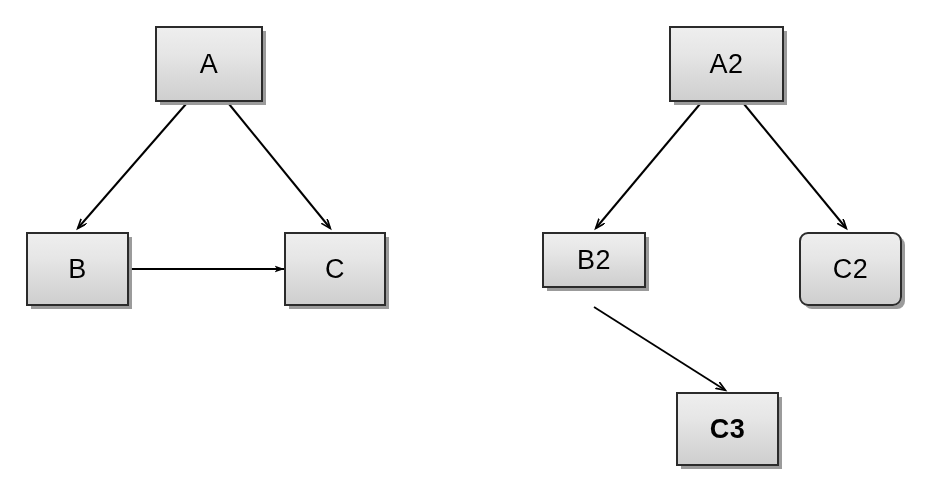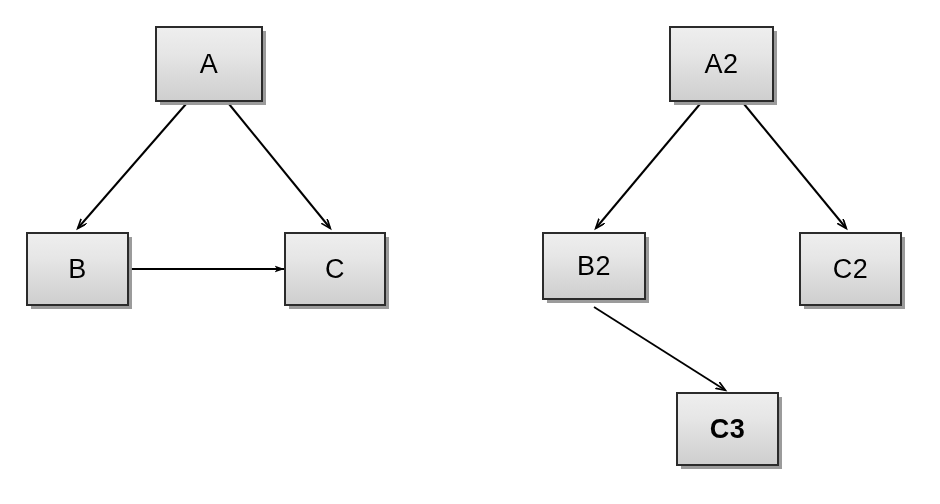--- a/index.html
+++ b/index.html
@@ -76,29 +76,29 @@
   </div>
 
   <div class="node" style="left:26px; top:232px; width:103px; height:74px;">
     <span class="node-label">B</span>
   </div>
 
   <div class="node" style="left:284px; top:232px; width:102px; height:74px;">
     <span class="node-label">C</span>
   </div>
 
-  <div class="node" style="left:669px; top:26px; width:105px; height:76px;">
+  <div class="node" style="left:669px; top:26px; width:115px; height:76px;">
     <span class="node-label">A2</span>
   </div>
 
-  <div class="node" style="left:542px; top:232px; width:104px; height:68px;">
+  <div class="node" style="left:542px; top:232px; width:104px; height:56px;">
     <span class="node-label">B2</span>
   </div>
 
-  <div class="node" style="left:799px; top:232px; width:103px; height:74px;">
+  <div class="node" style="left:799px; top:232px; width:103px; height:74px;border-radius:9px;">
     <span class="node-label">C2</span>
   </div>
 
   <div class="node" style="left:676px; top:392px; width:103px; height:74px;font-weight:bold;">
     <span class="node-label">C3</span>
   </div>
 
 </div>
 
 </body></html>

